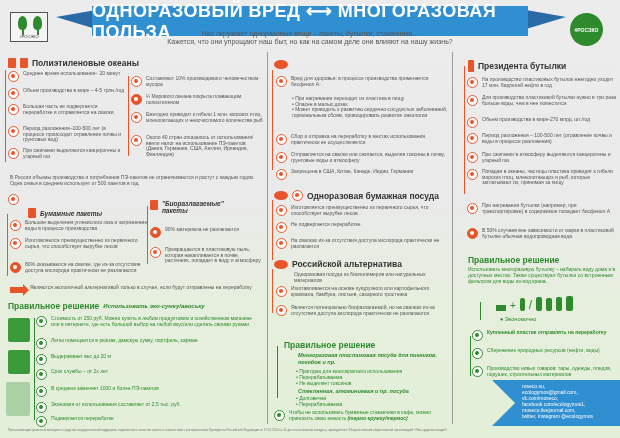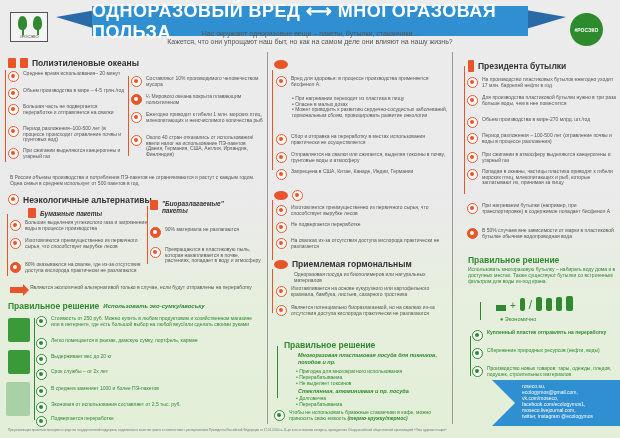--- a/index.html
+++ b/index.html
@@ -98,21 +98,20 @@
   </div>
 <div class="it" style="left:131px;top:135px;width:132px">
     <span class="ic"></span>
     <span>Около 40 стран отказались от использования/ввели налог на использование ПЭ-пакетов (Дания, Германия, США, Англия, Ирландия, Финляндия)</span>
   </div>
 
 <div class="abs" style="left:10px;top:174px;width:255px;font-size:5px;line-height:6px;color:#555">В России объемы производства и потребления ПЭ-пакетов не ограничиваются и растут с каждым годом. Одна семья в среднем использует от 500 пакетов в год.</div>
 
 <div class="abs h" style="left:8px;top:194px">
   <span class="ic"></span>
-    <span>Неэкологичные альтернативы</span>
 </div>
 <div class="abs" style="left:28px;top:208px;font-size:6.5px;font-weight:bold;font-style:italic;color:#333;display:flex;gap:4px;align-items:center">
   <span class="oicon"></span>
     <span>Бумажные пакеты</span>
 </div>
 <div class="vline" style="left:7px;top:214px;height:62px"></div>
 <div class="it" style="left:10px;top:220px;width:140px">
     <span class="ic"></span>
     <span>Большие выделения углекислого газа и загрязнение воды в процессе производства</span>
   </div>
@@ -201,38 +200,39 @@
     <span>Отправляется на свалки или сжигается, выделяя токсины в почву, грунтовые воды и атмосферу</span>
   </div>
 <div class="it" style="left:276px;top:169px;width:170px">
     <span class="ic"></span>
     <span>Запрещена в США, Китае, Канаде, Индии, Германии</span>
   </div>
 
 <div class="abs h" style="left:274px;top:190px">
   <span class="oicon" style="width:14px;border-radius:50%;height:9px"></span>
   <span class="ic"></span>
+    <span>Одноразовая бумажная посуда</span>
 </div>
 <div class="vline" style="left:272px;top:200px;height:60px"></div>
 <div class="it" style="left:276px;top:205px;width:170px">
     <span class="ic"></span>
     <span>Изготовляется преимущественно из первичного сырья, что способствует вырубке лесов</span>
   </div>
 <div class="it" style="left:276px;top:222px;width:170px">
     <span class="ic"></span>
     <span>Не подвергается переработке</span>
   </div>
 <div class="it" style="left:276px;top:238px;width:170px">
     <span class="ic"></span>
     <span>На свалках из-за отсутствия доступа кислорода практически не разлагается</span>
   </div>
 
 <div class="abs h" style="left:274px;top:259px">
   <span class="oicon" style="width:14px;border-radius:50%;height:9px"></span>
-    <span>Приемлемая гормональным</span>
+    <span>Российской альтернатива</span>
 </div>
 <div class="vline" style="left:272px;top:269px;height:44px"></div>
 <div class="abs" style="left:294px;top:272px;width:150px;font-size:5px;line-height:5.6px;color:#555">Одноразовая посуда из биополимеров или натуральных материалов</div>
 <div class="it" style="left:276px;top:286px;width:170px">
     <span class="ic"></span>
     <span>Изготавливается на основе кукурузного или картофельного крахмала, бамбука, листьев, сахарного тростника</span>
   </div>
 <div class="it" style="left:276px;top:305px;width:170px">
     <span class="ic"></span>
     <span>Является потенциально биоразлагаемой, но на свалках из-за отсутствия доступа кислорода практически не разлагаются</span>

